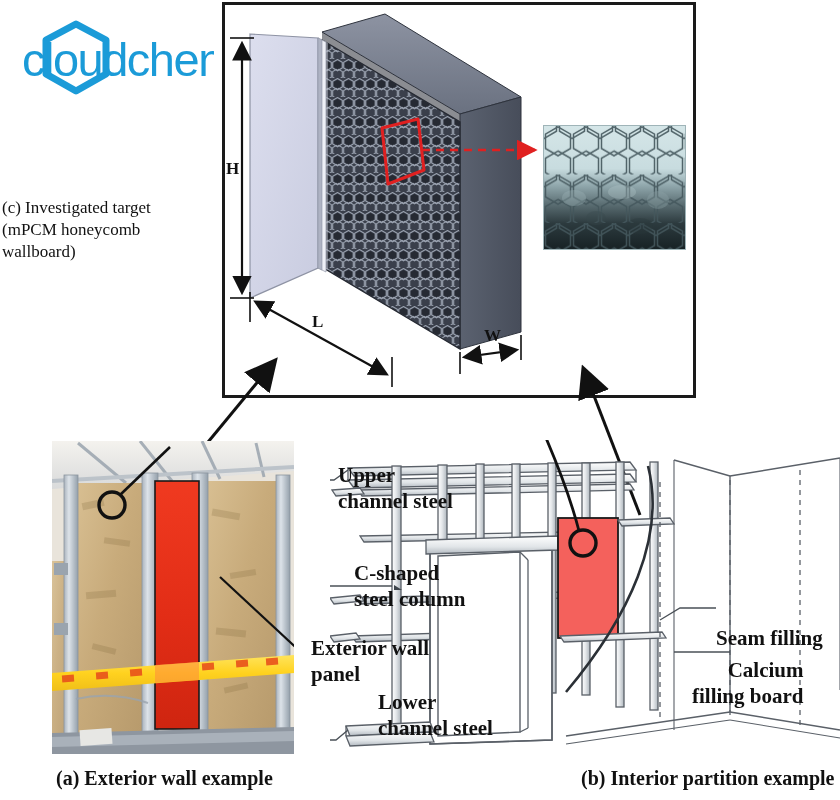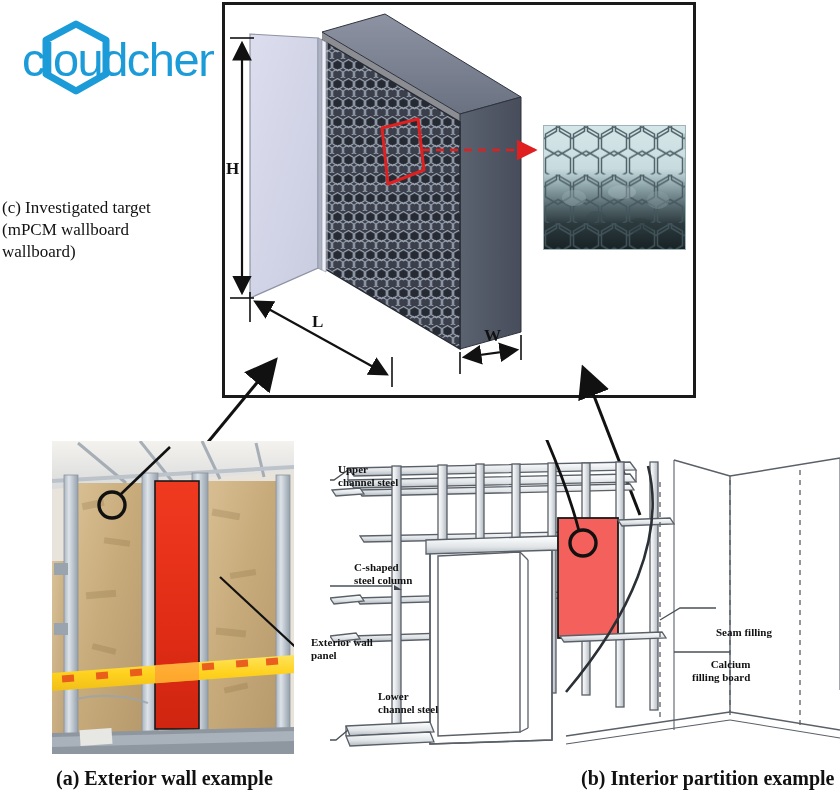--- a/index.html
+++ b/index.html
@@ -50,21 +50,21 @@
   
   .bottom-cap{
     position:absolute;font-size:20px;font-weight:700;
     font-family:"Liberation Serif", serif;white-space:nowrap;
   }
   #caption-a{left:56px;top:767px;}
   #caption-b{left:549px;top:767px;margin-left:32px;}
 
   
   .blabel{
-    position:absolute;font-size:11px;line-height:1.22;font-weight:700;
+    position:absolute;font-size:21px;line-height:1.22;font-weight:700;
     font-family:"Liberation Serif", serif;white-space:nowrap;color:#111;
   }
   #lbl-upper-channel{left:338px;top:463px;}
   #lbl-c-shaped{left:354px;top:561px;}
   #lbl-ext-panel{left:311px;top:636px;}
   #lbl-lower-channel{left:338px;top:690px;margin-left:40px;}
   #lbl-seam{left:716px;top:626px;}
   #lbl-calcium{left:692px;top:658px;text-align:right;}
 </style>
 </head>
@@ -78,21 +78,21 @@
       <g>
         <polygon points="62,10 92,26 92,60 62,77 32,60 32,26" fill="none" stroke="#1b9bd8" stroke-width="7" stroke-linejoin="round"></polygon>
       </g>
 
       <text id="logo-text" x="8" y="62" font-family="Liberation Sans, sans-serif" font-size="47" fill="#1b9bd8" letter-spacing="-1.5">cloudchem</text>
     </svg>
   </div>
 
   <div id="caption-c">
     <div>(c) Investigated target</div>
-    <div>(mPCM wallboard</div>
+    <div>(mPCM honeycomb</div>
     <div>wallboard)</div>
   </div>
 
   <div id="panel-c-box"></div>
 
   <svg id="panel-c-svg" viewBox="0 0 474 396">
     <defs>
 
       <pattern id="hexcore" width="11" height="19" patternUnits="userSpaceOnUse" patternTransform="rotate(0)">
         <rect width="11" height="19" fill="#3a3f4b"></rect>

